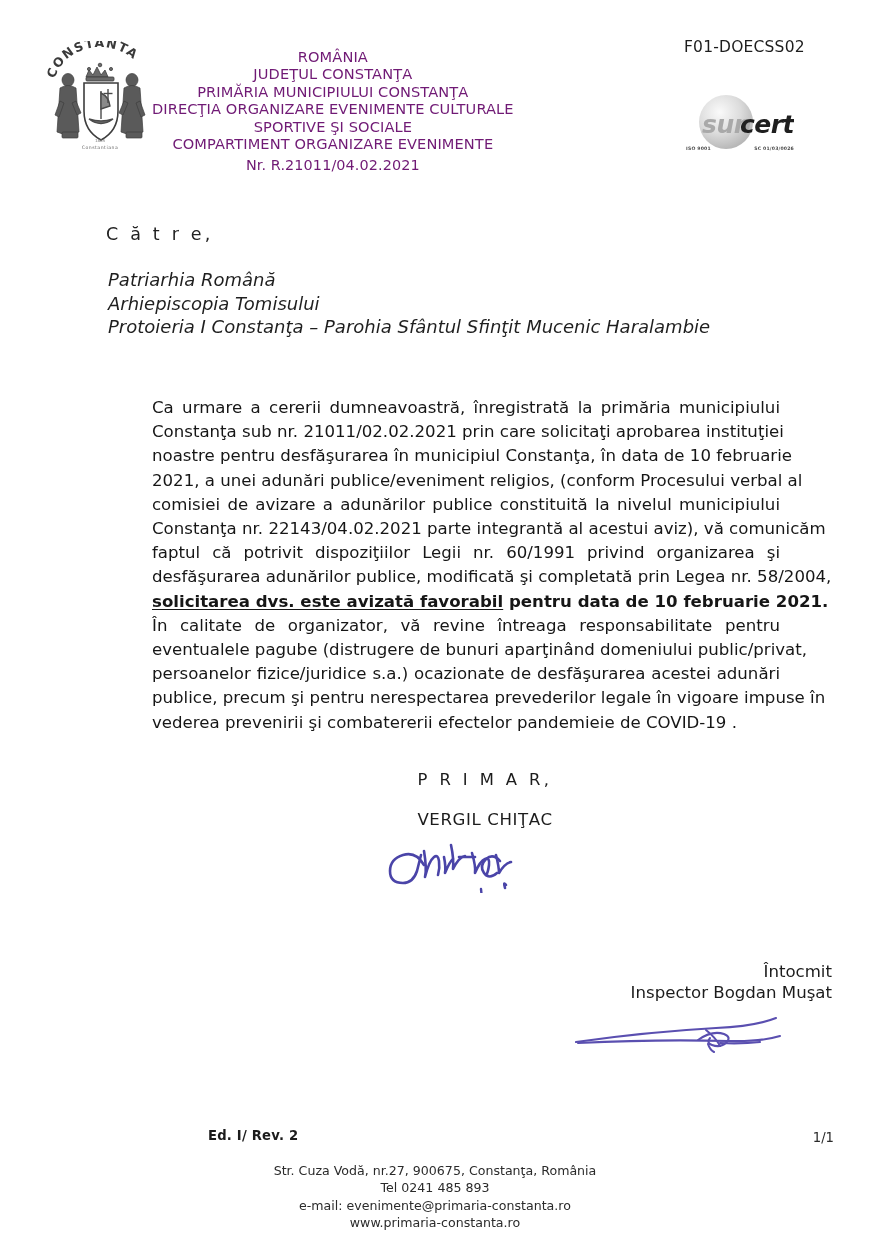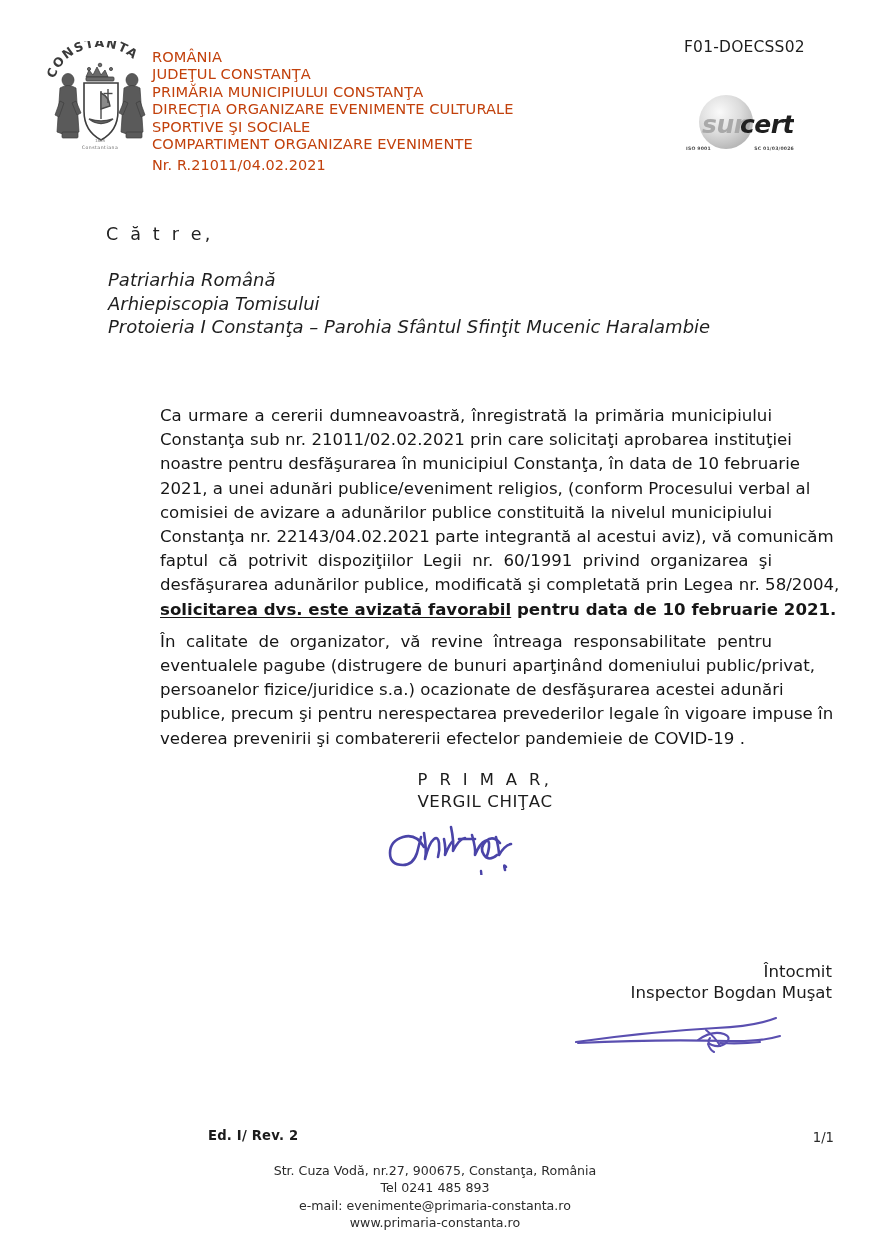--- a/index.html
+++ b/index.html
@@ -32,23 +32,24 @@
     top: 41px;
     width: 108px;
     height: 118px;
   }
   .org-block {
     position: absolute;
     left: 152px;
     top: 48px;
     font-size: 14.6px;
     line-height: 17.4px;
-    color: #c2410c;
+    color: #701a75;
     letter-spacing: 0.1px;
     white-space: nowrap;
+    text-align: center;
   }
   .org-block .reg-no {
     margin-top: 5px;
     font-size: 14.4px;
   }
   .doc-code {
     position: absolute;
     left: 684px;
     top: 38px;
     font-size: 15.5px;
@@ -103,21 +104,21 @@
     top: 396px;
     width: 676px;
     font-size: 16.6px;
     line-height: 24.2px;
     color: #161616;
   }
   .para {
     text-align: justify;
     text-justify: inter-word;
     text-indent: 48px;
-    margin: 8px;
+    margin: 0;
   }
   .para + .para { margin-top: 0px; }
   
   .line {
     display: block;
     text-align: justify;
     text-align-last: justify;
     white-space: nowrap;
   }
   .line-last {
@@ -143,21 +144,21 @@
   }
   .primar-title {
     font-size: 16.4px;
     letter-spacing: 3.4px;
     color: #1c1c1c;
   }
   .primar-name {
     font-size: 16.6px;
     letter-spacing: 0.6px;
     color: #1c1c1c;
-    margin-top: 3px;
+    margin-top: 21px;
   }
   .sig-primar {
     margin-top: 2px;
     height: 62px;
   }
 
   .intocmit-block {
     position: absolute;
     left: 520px;
     top: 962px;

